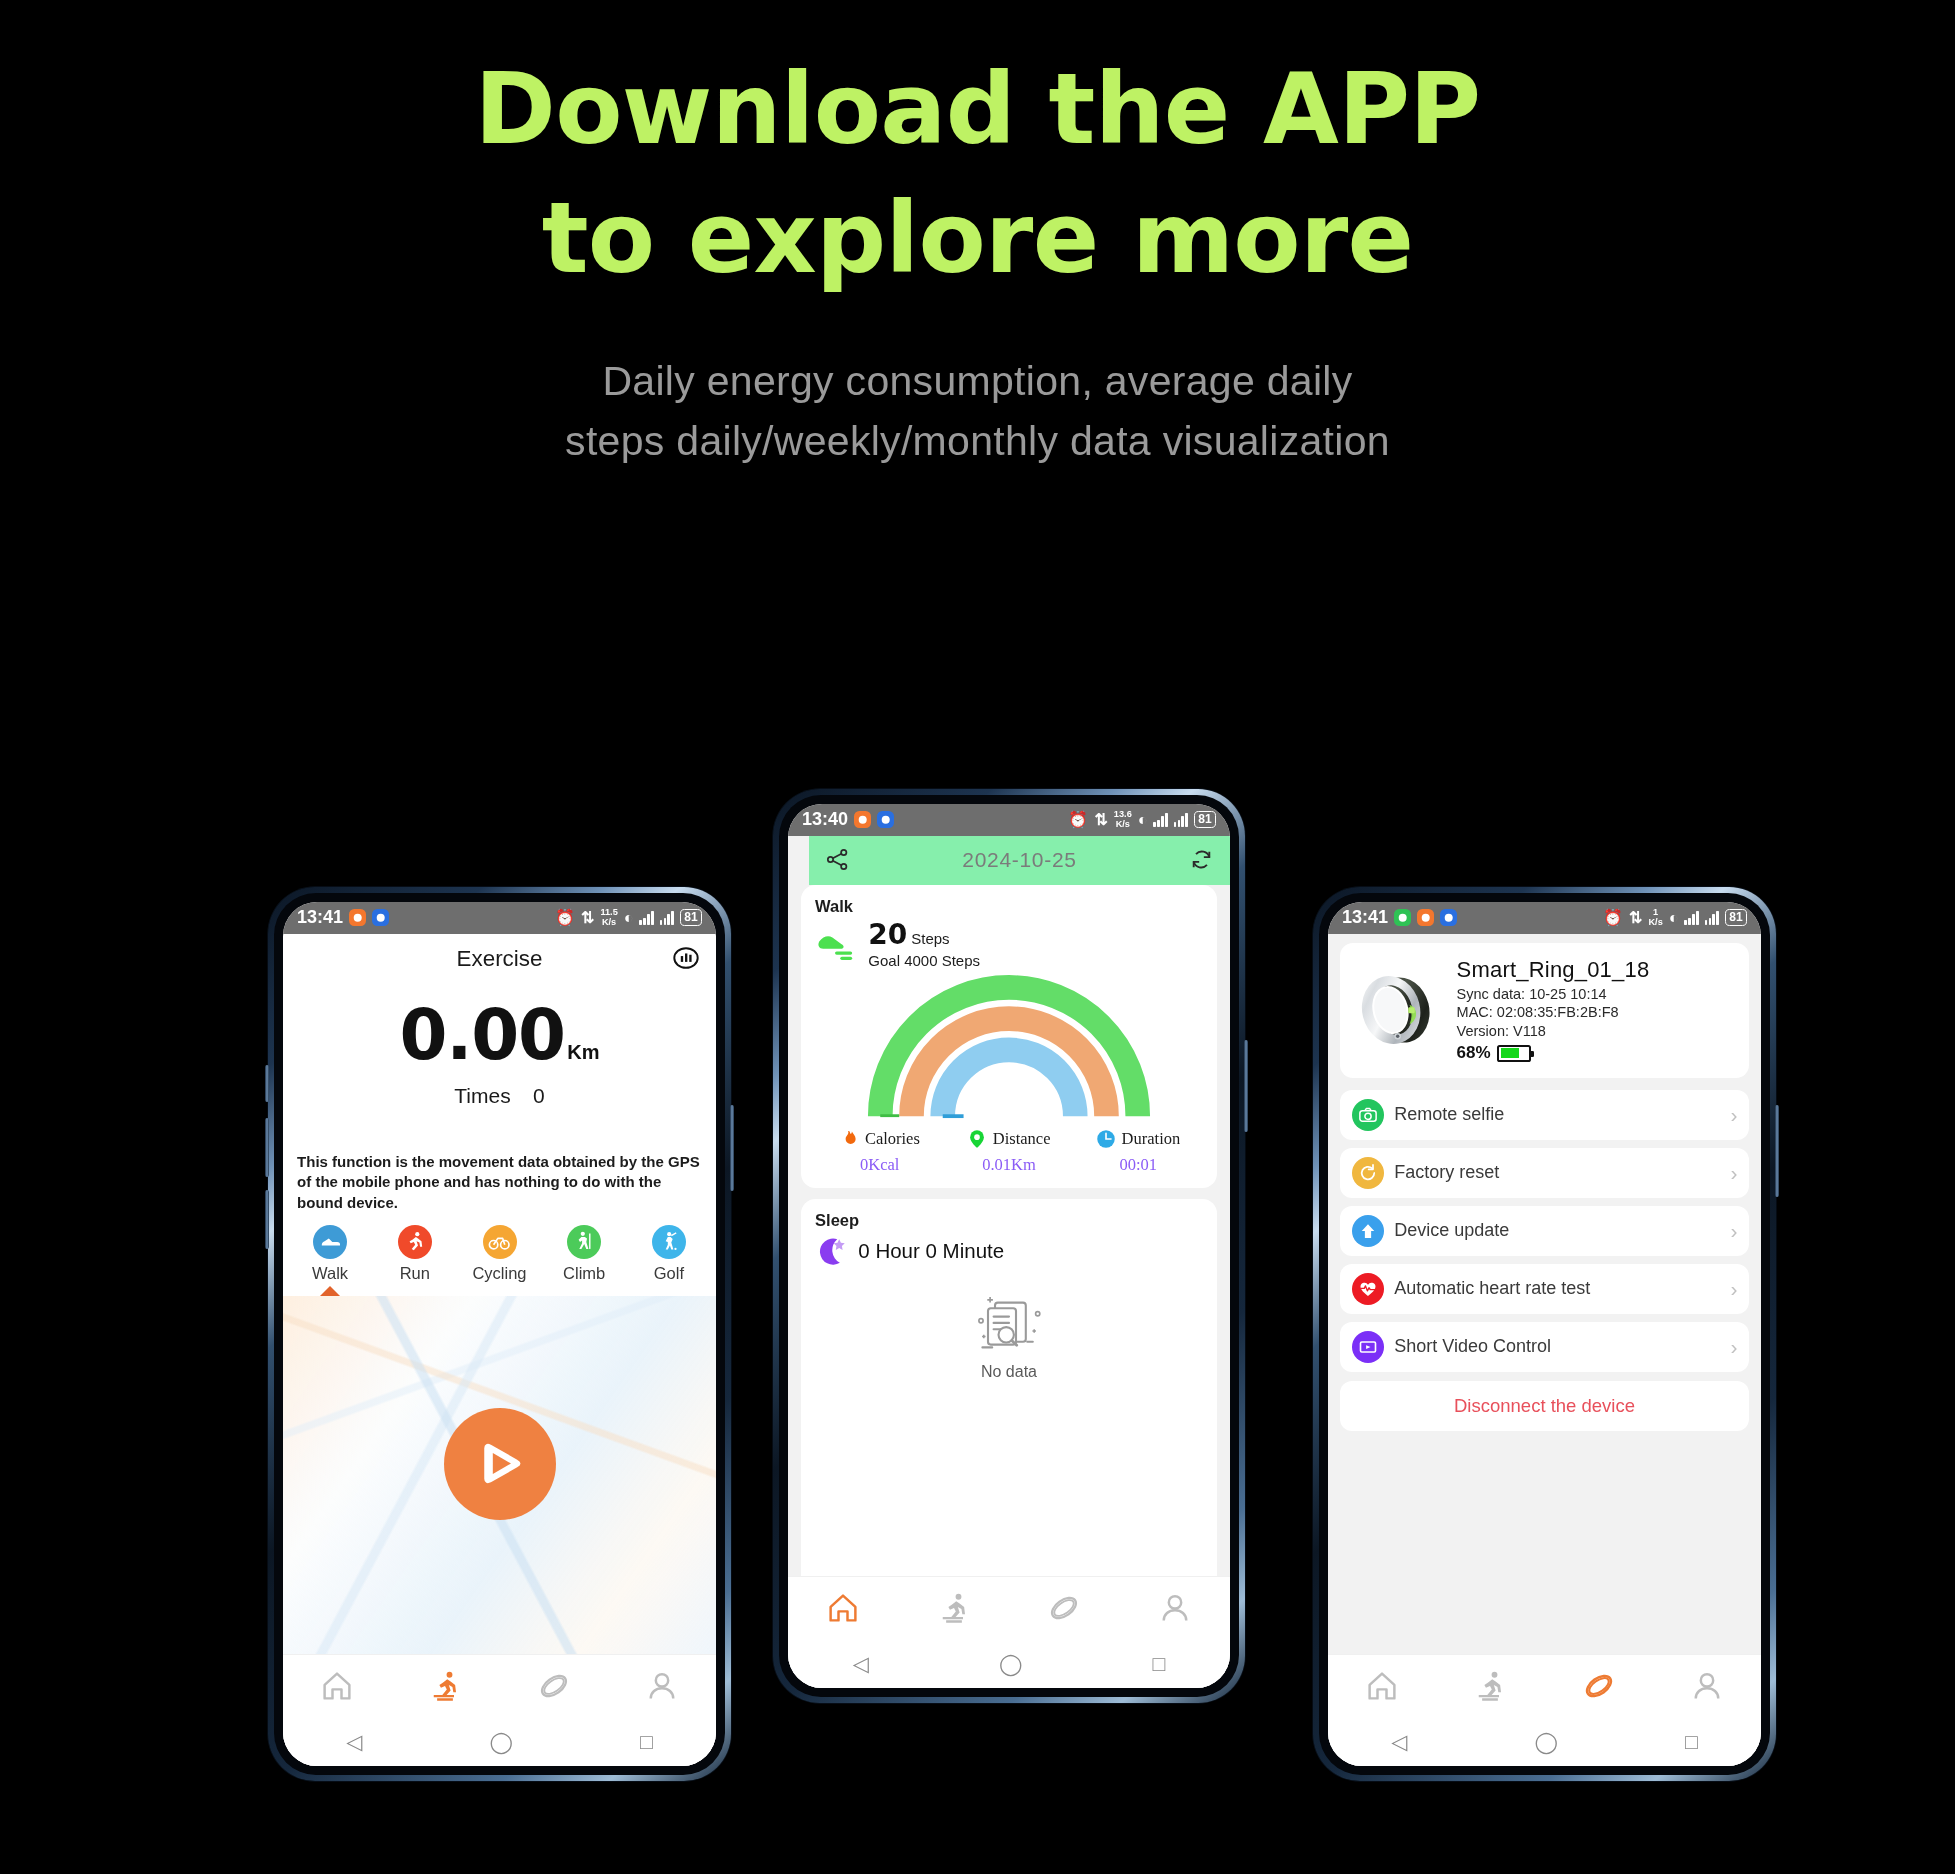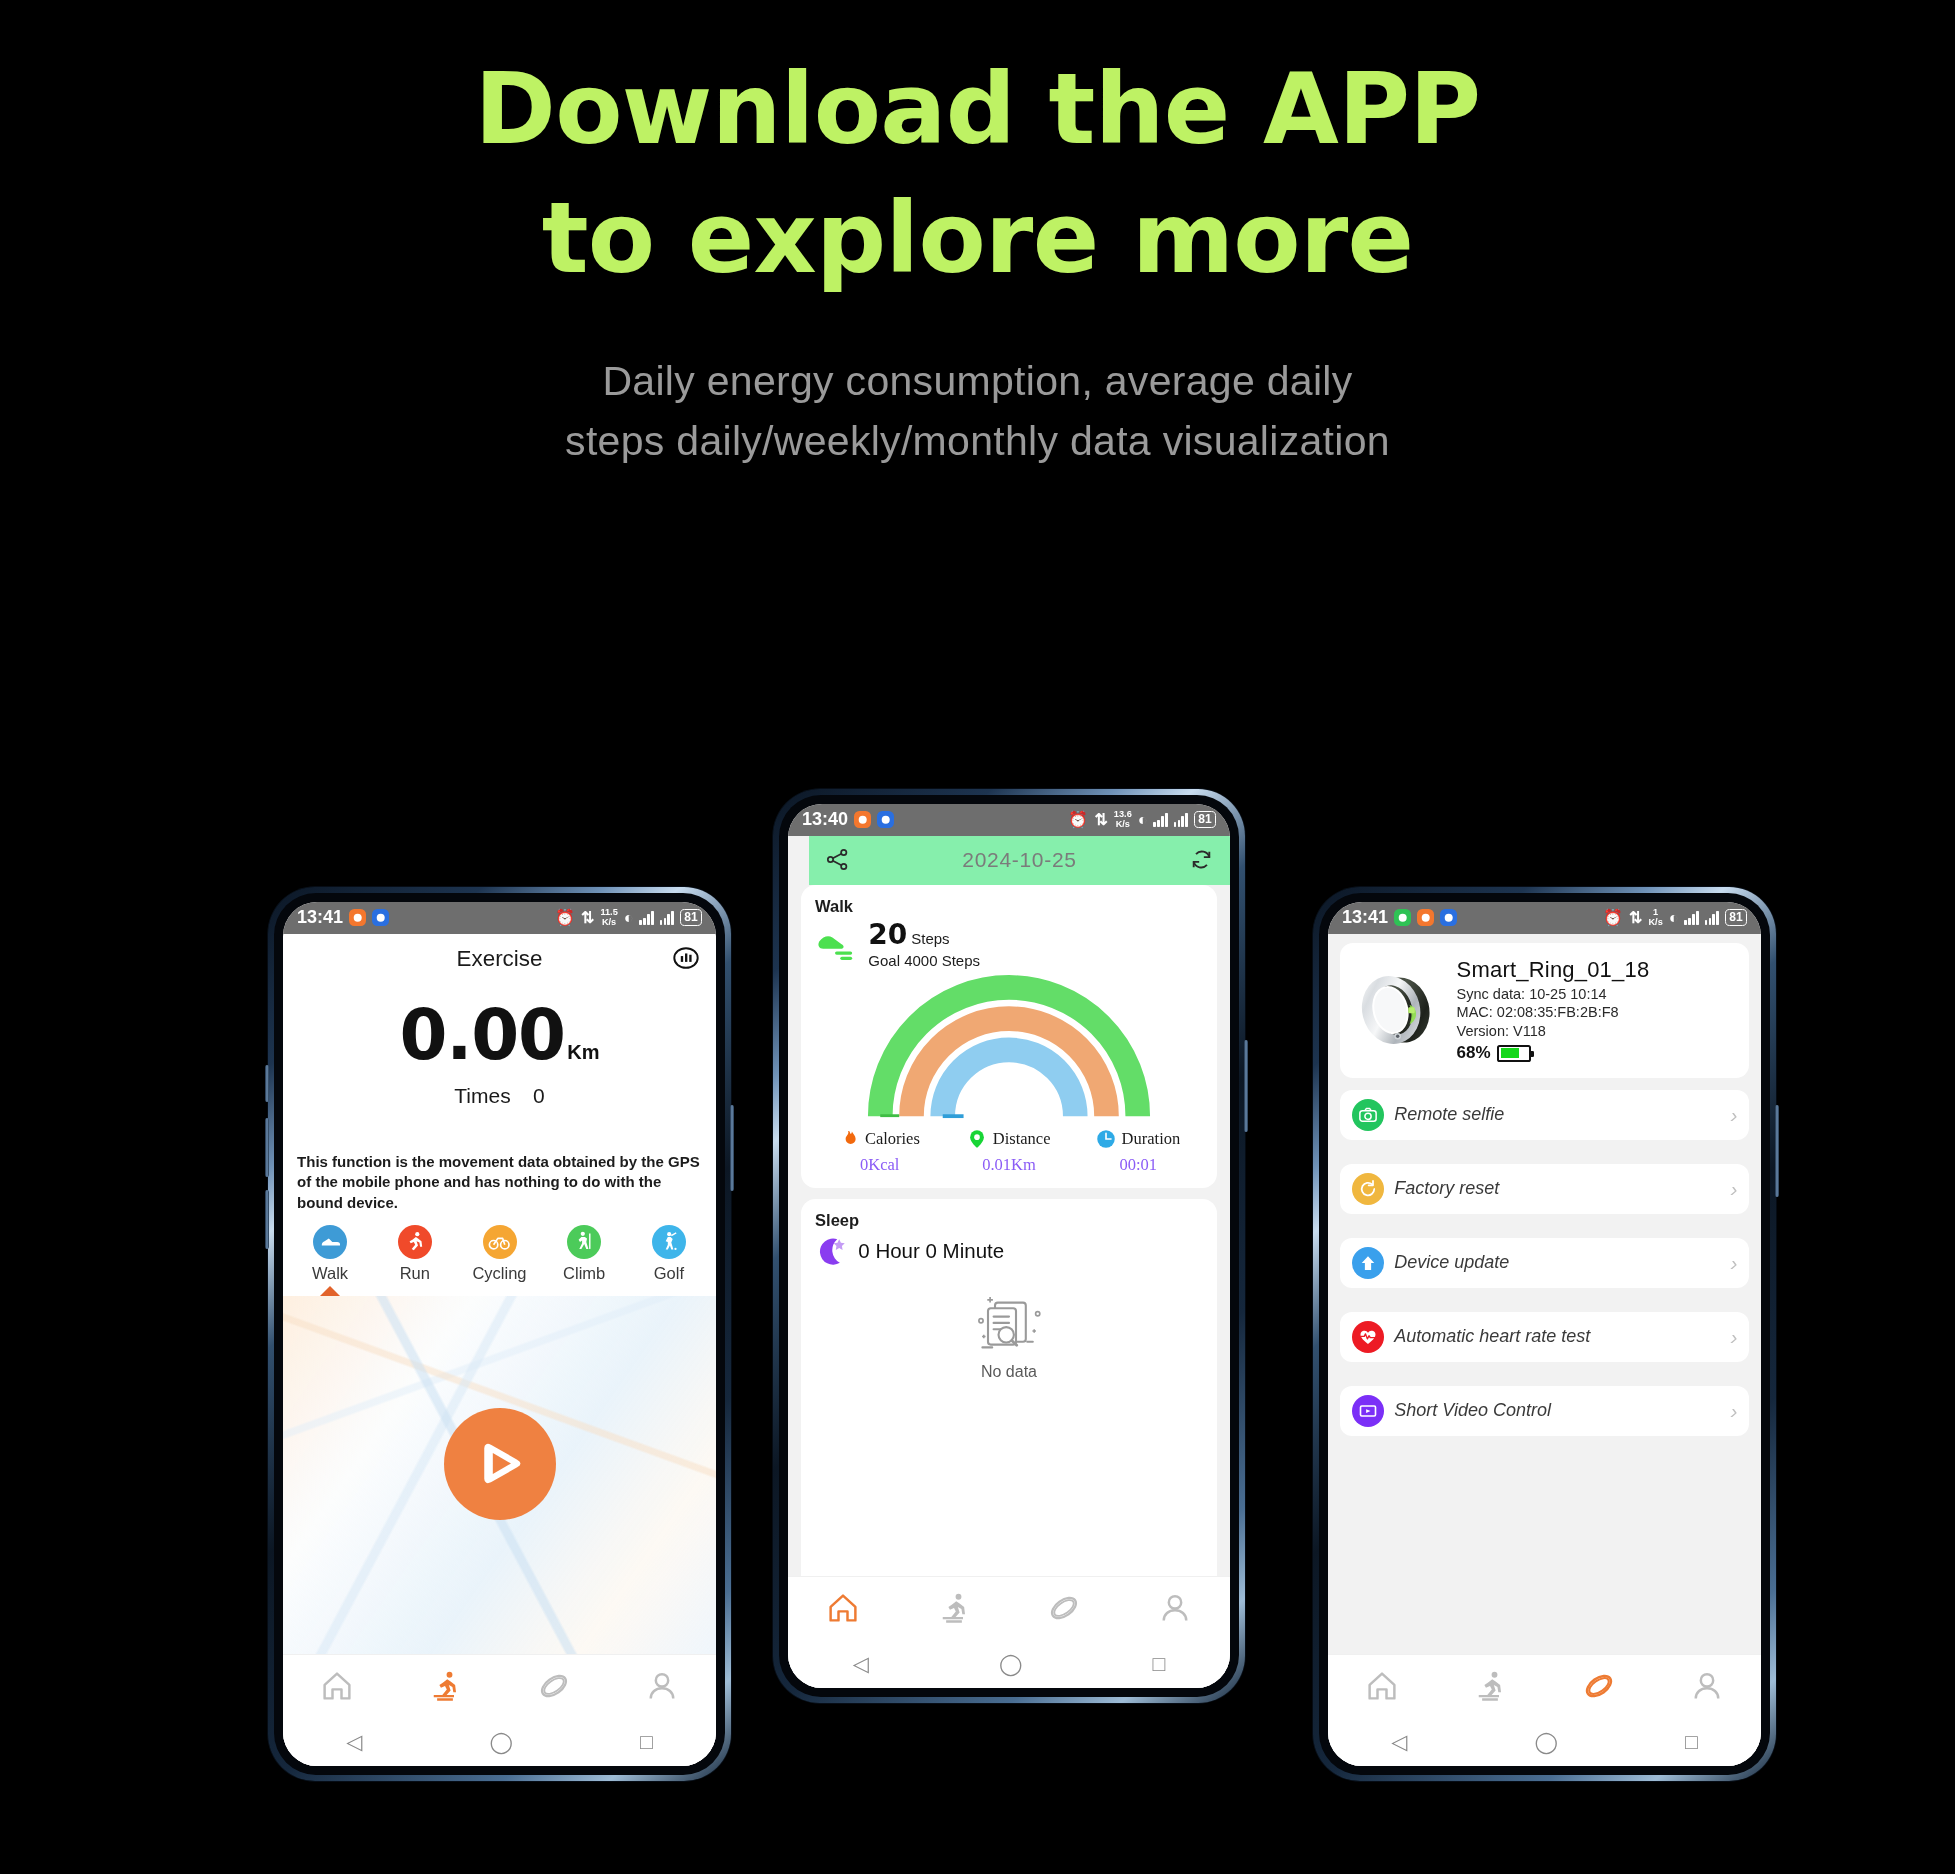--- a/index.html
+++ b/index.html
@@ -185,21 +185,21 @@
   .p3-body { flex:1; background:#f2f2f2; display:flex; flex-direction:column; padding: 9.2px 12px 0 12px; overflow:hidden;}
   .p3-devcard { background:#fff; border-radius:13px; padding: 14.5px 13px; display:flex; align-items:center; gap:12px;}
   .p3-ring { width:92px; height:92px; flex:0 0 auto; }
   .p3-devname { font-size:22px; color:#111; letter-spacing:0.2px; }
   .p3-devline { font-size:14.5px; color:#2a2a2a; margin-top:2.6px;}
   .p3-battrow { display:flex; align-items:center; gap:6.6px; margin-top:4px;}
   .p3-battpct { font-size:17px; font-weight:700; color:#111; }
   .p3-batt { width:34px; height:17px; border:2px solid #111; border-radius:2.6px; position:relative; padding:1.3px;}
   .p3-batt::after{content:"";position:absolute;right:-4.6px;top:4.6px;width:2.6px;height:6px;background:#111;border-radius:0 1.3px 1.3px 0;}
   .p3-batt i { display:block; height:100%; width:68%; background:#16d71b;}
-  .p3-list { margin-top: 12px; display:flex; flex-direction:column; gap:24px;font-style:italic;}
+  .p3-list { margin-top: 12px; display:flex; flex-direction:column; gap:8px;}
   .p3-item { background:#fff; border-radius:12px; height:50px; display:flex; align-items:center; padding: 0 12px; gap:10.6px;}
   .p3-ico { width:32px; height:32px; border-radius:50%; display:flex; align-items:center; justify-content:center; flex:0 0 auto;}
   .p3-ico svg { width:20px; height:20px;}
   .p3-lbl { flex:1; font-size:18px; color:#3a3a3a;}
   .p3-chev { color:#c0c0c0; font-size:21px; line-height:1; font-weight:300;}
   .p3-disc { background:#fff; border-radius:12px; height:50px; display:flex; align-items:center; justify-content:center; margin-top:9.2px;}
   .p3-disc span { color:#e8505b; font-size:18.5px;}
 </style>
 </head>
 <body>
@@ -707,20 +707,23 @@
                     <rect x="4" y="8" width="24" height="16" rx="2" fill="none" stroke="#fff" stroke-width="2.6"></rect>
                     <path d="M13 13l7 3-7 3z" fill="#fff"></path>
                   </svg>
               </span>
               <span class="p3-lbl">Short Video Control</span>
               <span class="p3-chev">›</span>
             </div>
 
           </div>
 
+          <div class="p3-disc">
+            <span>Disconnect the device</span>
+          </div>
 
           <div style="flex:1"></div>
 
           <div class="tabbar" style="margin:0 -12px;">
             <div class="tab">
               <svg viewBox="0 0 32 32">
                   <path d="M5 15 L16 5 L27 15 V27 H20 V19 H12 V27 H5 Z" fill="none" stroke="#bdbdbd" stroke-width="2.2" stroke-linejoin="round"></path>
                 </svg>
             </div>
             <div class="tab">

